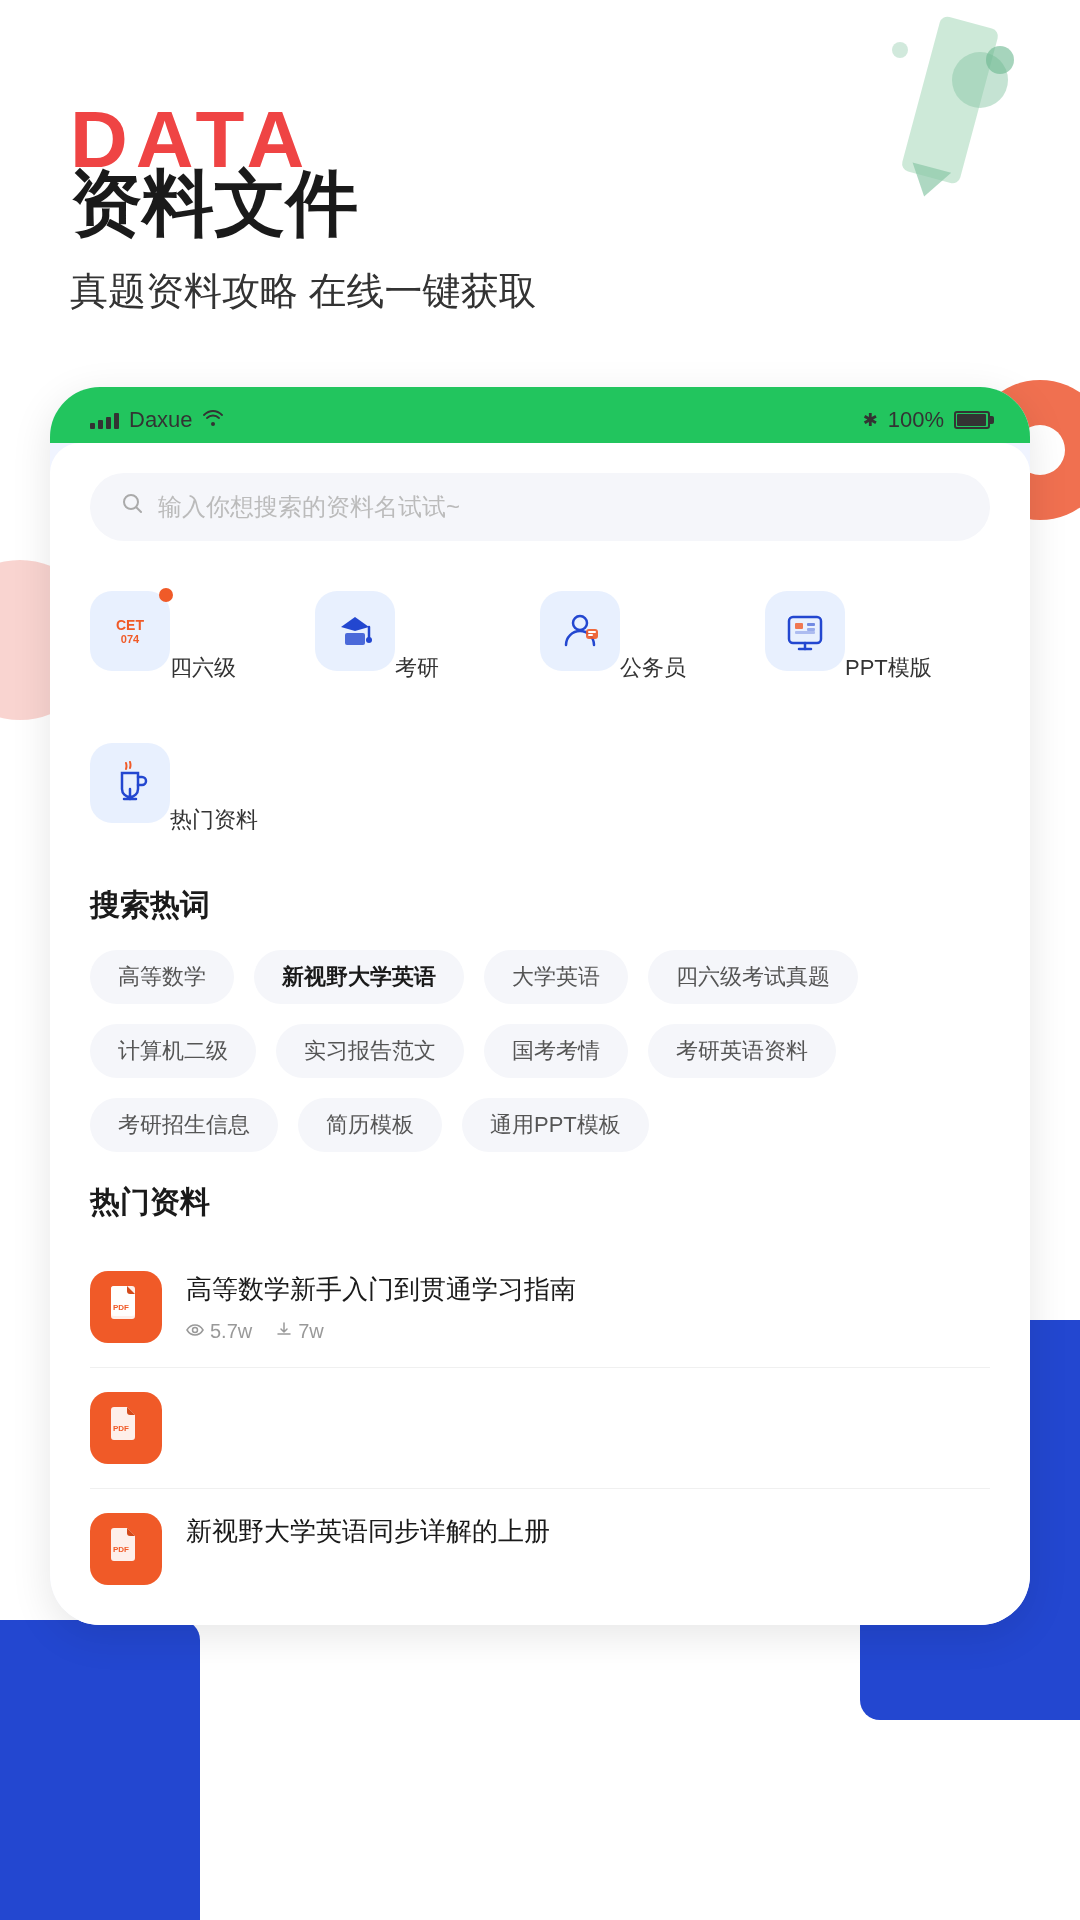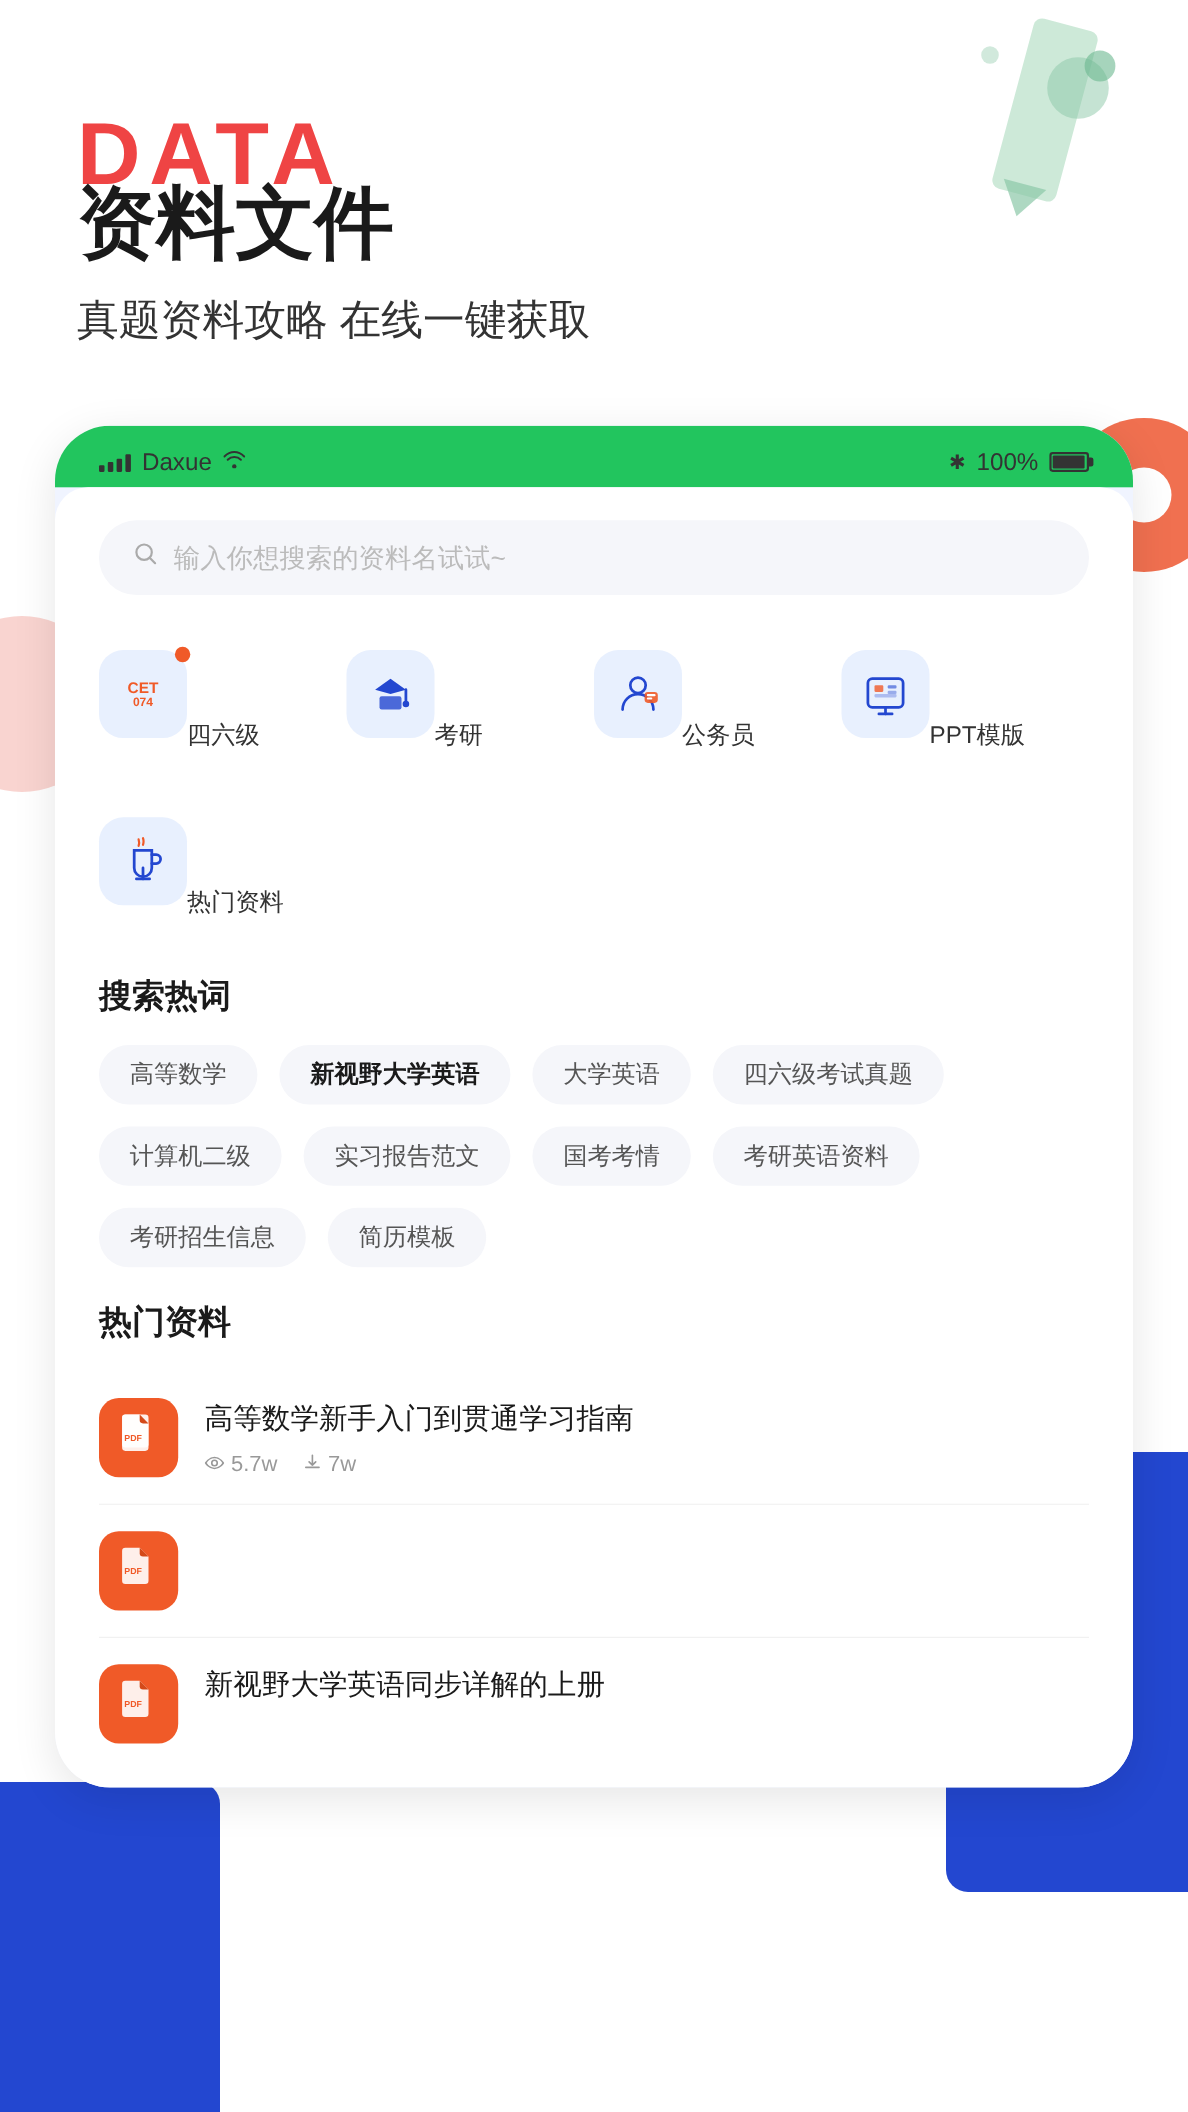--- a/index.html
+++ b/index.html
@@ -425,20 +425,21 @@
         <div class="hot-tag">高等数学</div>
         <div class="hot-tag bold">新视野大学英语</div>
         <div class="hot-tag">大学英语</div>
         <div class="hot-tag">四六级考试真题</div>
         <div class="hot-tag">计算机二级</div>
         <div class="hot-tag">实习报告范文</div>
         <div class="hot-tag">国考考情</div>
         <div class="hot-tag">考研英语资料</div>
         <div class="hot-tag">考研招生信息</div>
         <div class="hot-tag">简历模板</div>
+        <div class="hot-tag">通用PPT模板</div>
       </div>
     </div>
 
     <div>
       <div class="section-title">热门资料</div>
 
       <div class="hot-material-item">
         <div class="material-icon">
           <span class="material-icon-pdf">
             <svg width="38" height="38" viewBox="0 0 38 38" fill="none">

